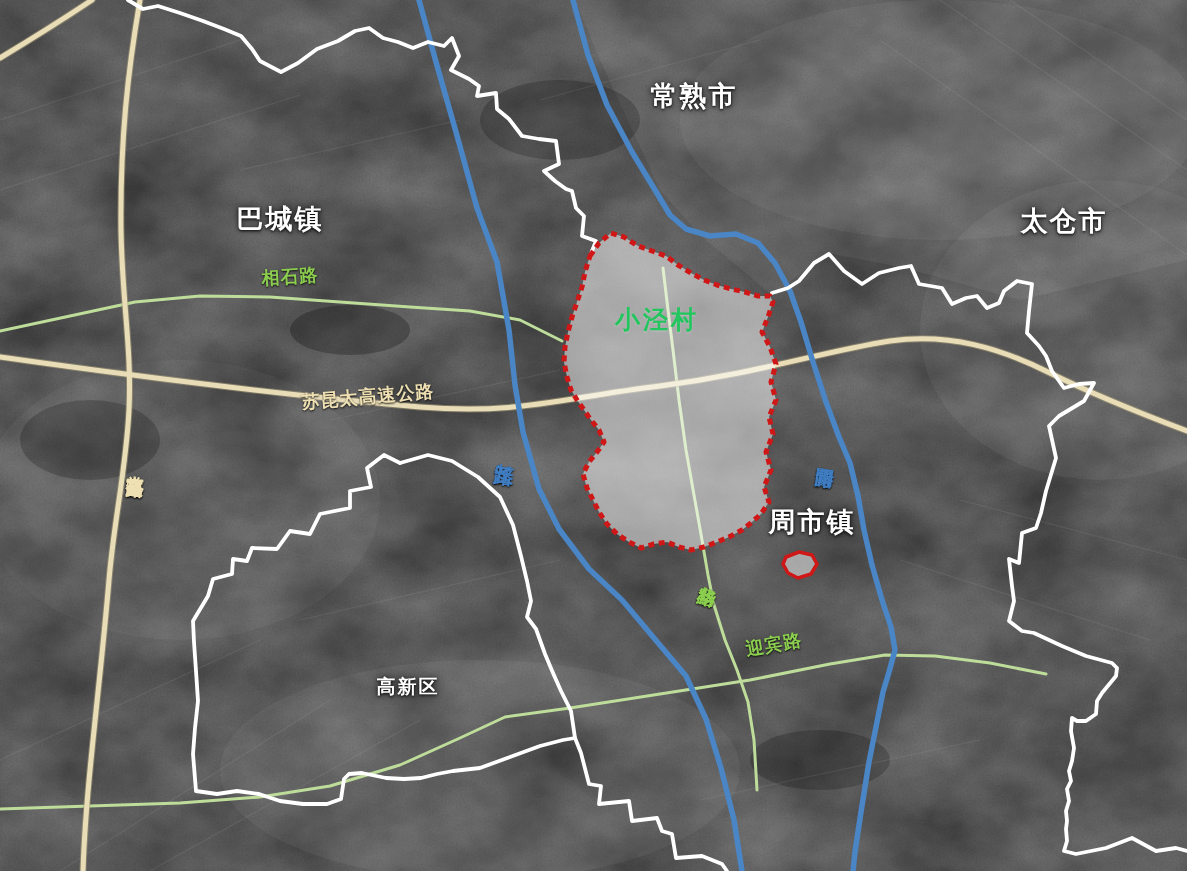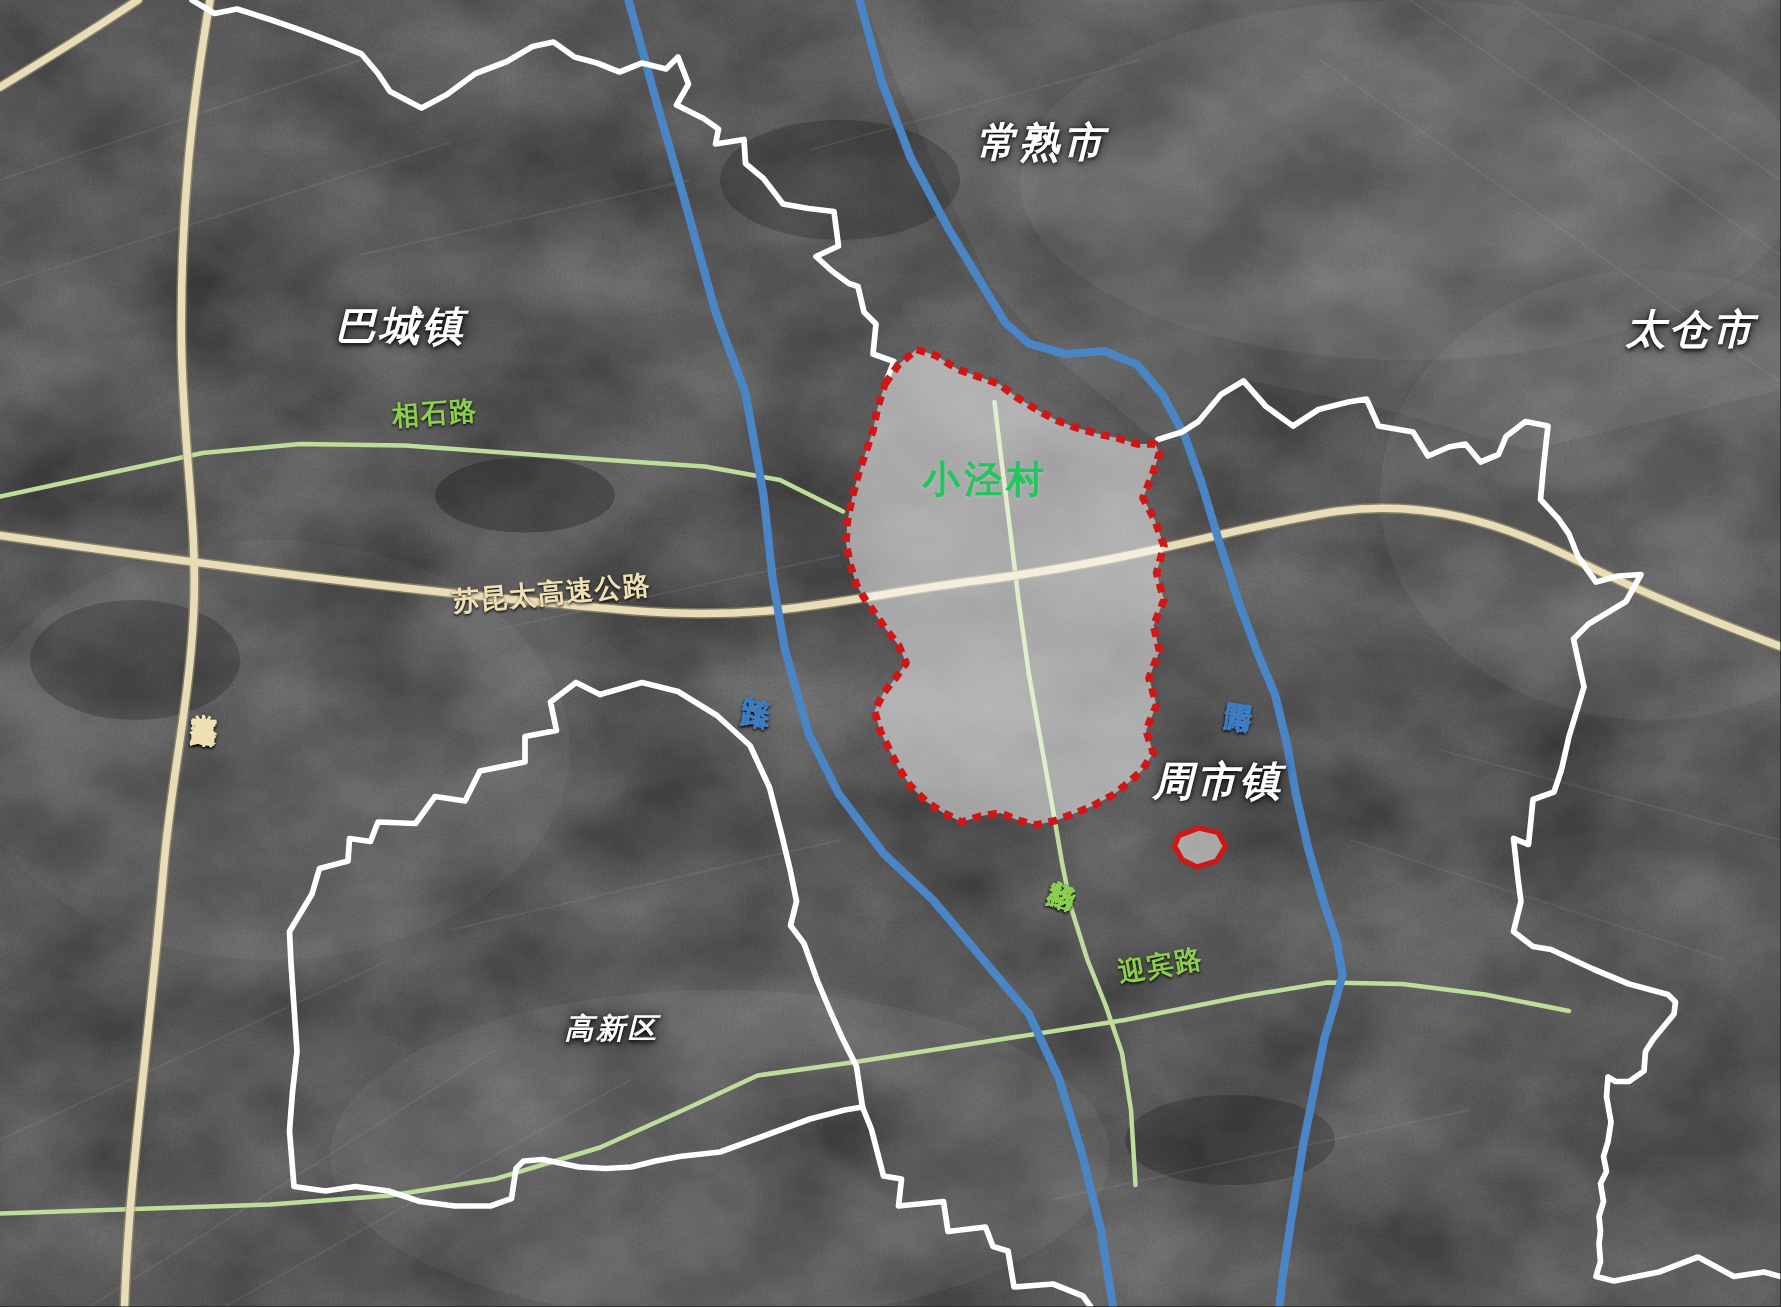--- a/index.html
+++ b/index.html
@@ -2,34 +2,34 @@
 <html><head>
 <meta charset="utf-8">
 <style>
   html,body{margin:0;padding:0;background:#000;}
   #stage{position:relative;width:1187px;height:871px;overflow:hidden;
          font-family:"DejaVu Sans","Liberation Sans",sans-serif;background:#2e2e2e;}
   #stage svg{position:absolute;left:0;top:0;display:block;}
   .lbl{position:absolute;white-space:nowrap;transform:translate(-50%,-50%);
        font-weight:700;line-height:1.05;}
   .lbl-city{color:#ffffff;font-size:27px;letter-spacing:2px;
-            text-shadow:0 1px 3px rgba(0,0,0,.95),0 0 9px rgba(0,0,0,.75);font-style:italic;}
+            text-shadow:0 1px 3px rgba(0,0,0,.95),0 0 9px rgba(0,0,0,.75);}
   .lbl-village{color:#22c55e;font-size:25px;letter-spacing:3px;
                text-shadow:0 1px 2px rgba(255,255,255,.25);}
   .lbl-green{color:#8ccf4f;font-size:18px;letter-spacing:1px;
              text-shadow:0 1px 2px rgba(0,0,0,.9);}
   .lbl-blue{color:#3f7cc0;font-size:19px;letter-spacing:1px;
             text-shadow:0 1px 2px rgba(0,0,0,.85);}
   .lbl-tan{color:#eee0b2;font-size:18px;letter-spacing:1px;
            text-shadow:0 1px 2px rgba(0,0,0,.9);}
   .vert{writing-mode:vertical-rl;}
   
   #lab-changshu{left:694px;top:96px;}
-  #lab-taicang{left:1127px;top:221px;}
-  #lab-bacheng{left:267px;top:219px;}
+  #lab-taicang{left:1064px;top:221px;}
+  #lab-bacheng{left:280px;top:219px;}
   #lab-zhoushi{left:812px;top:522px;}
   #lab-gaoxin{left:408px;top:687px;font-size:19px;}
   #lab-village{left:657px;top:320px;}
   #lab-xiangshi{left:290px;top:277px;transform:translate(-50%,-50%) rotate(-4deg);}
   #lab-sukuntai{left:368px;top:397px;transform:translate(-50%,-50%) rotate(-5deg);}
   #lab-changjia{left:136px;top:464px;transform:translate(-50%,-50%) rotate(4deg);}
   #lab-changjiang{left:508px;top:450px;font-size:20px;transform:translate(-50%,-50%) rotate(9deg);}
   #lab-qingyang{left:828px;top:454px;transform:translate(-50%,-50%) rotate(8deg);}
   #lab-huayang{left:713px;top:575px;transform:translate(-50%,-50%) rotate(17deg);}
   #lab-yingbin{left:774px;top:645px;transform:translate(-50%,-50%) rotate(-10deg);}

